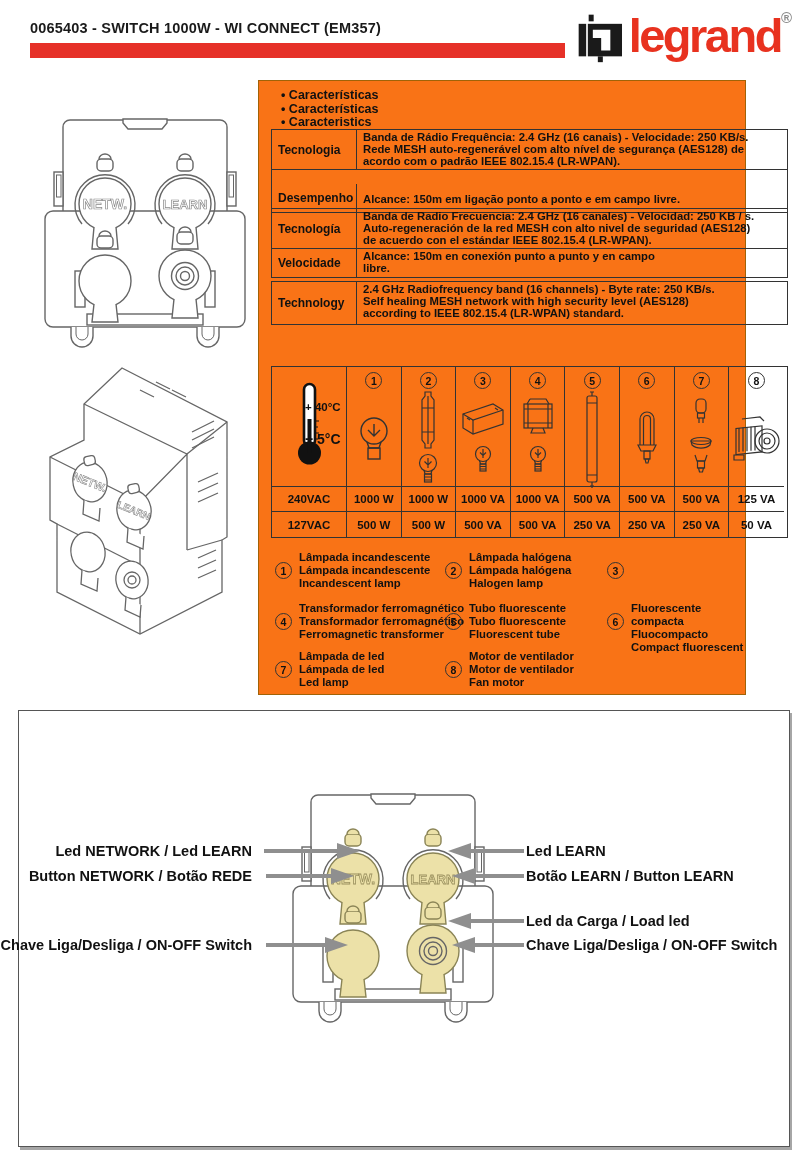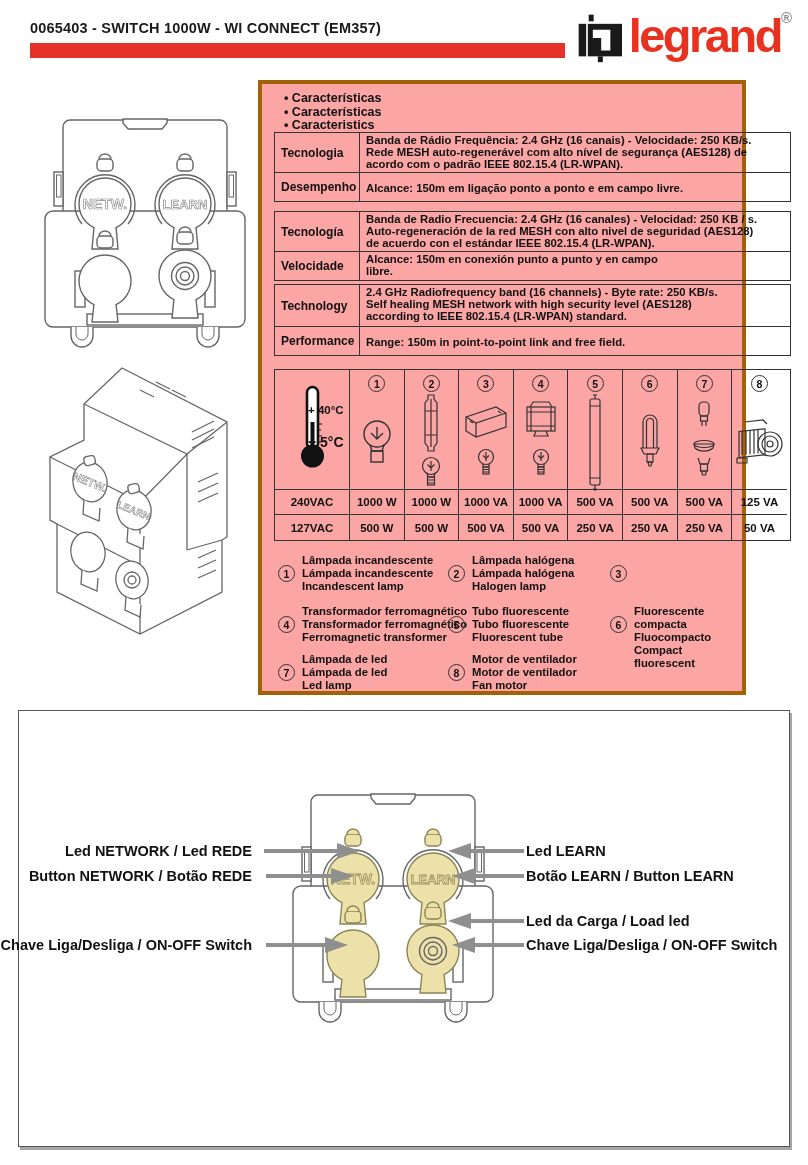--- a/index.html
+++ b/index.html
@@ -12,21 +12,21 @@
   .abs { position:absolute; }
 
   
   .page-title { left:30px; top:20px; font-size:14.5px; letter-spacing:.2px; color:#1a1a1a; }
   .red-bar { left:30px; top:43px; width:535px; height:15px; background:#e63128; }
   .logo { left:577px; top:8px; width:215px; height:62px; display:flex; align-items:flex-start;justify-content:center; }
   .logo-word { color:#e8321f; font-size:47px; line-height:56px; letter-spacing:-2.5px; margin-left:5px; }
   .logo-reg { color:#8c8c8c; font-size:15px; line-height:16px; margin-top:2px; }
 
   
-  .content-box { left:258px; top:80px; width:488px; height:615px; border:4px solid #a16207; background:#fca5a5; }
+  .content-box { left:258px; top:80px; width:488px; height:615px; border:1px solid #a16207; background:#f97316; }
   .bullets { left:22px; top:8px; font-size:12.5px; line-height:13.5px; }
   .bullets div::before { content:"• "; }
 
   .spec-table { position:absolute; left:12px; width:517px; border:1px solid #333; }
   .spec-row { display:grid; grid-template-columns:85px 1fr; border-bottom:1px solid #333; }
   .spec-row:last-child { border-bottom:none; }
   .spec-label { border-right:1px solid #333; display:flex; align-items:center; padding-left:6px; font-size:12px; }
   .spec-text { padding:1px 4px 0 6px; font-size:11.3px; line-height:12px; white-space:pre-line; }
 
   
@@ -167,21 +167,21 @@
     <div>Caracteristics</div>
   </div>
 
   <div class="spec-table" style="top:48px;">
     <div class="spec-row" style="height:40px;">
       <div class="spec-label">Tecnologia</div>
       <div class="spec-text">Banda de Rádio Frequência:  2.4 GHz  (16 canais) -  Velocidade: 250 KB/s.
 Rede MESH auto-regenerável com alto nível de segurança (AES128)  de
 acordo com o padrão IEEE 802.15.4 (LR-WPAN).</div>
     </div>
-    <div class="spec-row" style="height:28px;">
+    <div class="spec-row" style="height:28px;margin-top:14px;">
       <div class="spec-label">Desempenho</div>
       <div class="spec-text" style="display:flex;align-items:center;">Alcance: 150m em ligação ponto a ponto e em campo livre.</div>
     </div>
   </div>
 
   <div class="spec-table" style="top:127px;">
     <div class="spec-row" style="height:40px;">
       <div class="spec-label">Tecnología</div>
       <div class="spec-text">Banda de Radio Frecuencia: 2.4 GHz (16 canales) - Velocidad: 250 KB / s.
 Auto-regeneración de la red MESH con alto nivel de seguridad (AES128)
@@ -193,24 +193,20 @@
 libre.</div>
     </div>
   </div>
 
   <div class="spec-table" style="top:200px;">
     <div class="spec-row" style="height:42px;">
       <div class="spec-label">Technology</div>
       <div class="spec-text">2.4 GHz Radiofrequency band (16 channels) -  Byte rate: 250 KB/s.
 Self healing MESH network with high security level (AES128)
 according to IEEE 802.15.4 (LR-WPAN) standard.</div>
-    </div>
-    <div class="spec-row" style="height:28px;">
-      <div class="spec-label">Performance</div>
-      <div class="spec-text" style="display:flex;align-items:center;">Range: 150m in point-to-point link and free field.</div>
     </div>
   </div>
 
   <div class="load-table">
 
     <div class="lt-cell lt-icon-cell thermo-cell">
       <svg width="30" height="86" viewBox="0 0 30 86" style="margin-top:14px;">
         <rect x="10" y="3" width="11" height="62" rx="5.5" fill="#fff" stroke="#111" stroke-width="2.6"></rect>
         <circle cx="15.5" cy="72" r="11.5" fill="#111"></circle>
         <rect x="13.5" y="38" width="4" height="34" fill="#111"></rect>
@@ -484,20 +480,20 @@
       <polygon points="318,132 318,148 341,140"></polygon>
       <polygon points="312,157 312,173 335,165"></polygon>
       <polygon points="306,226 306,242 329,234"></polygon>
       <polygon points="452,132 452,148 429,140"></polygon>
       <polygon points="456,157 456,173 433,165"></polygon>
       <polygon points="452,202 452,218 429,210"></polygon>
       <polygon points="456,226 456,242 433,234"></polygon>
     </g>
   </svg>
 
-  <div class="diag-label left-side" style="top:132px;">Led NETWORK / Led REDE</div>
+  <div class="diag-label left-side" style="top:132px;">Led NETWORK / Led LEARN</div>
   <div class="diag-label left-side" style="top:157px;margin-left:12px;">Button NETWORK / Botão REDE</div>
   <div class="diag-label left-side" style="top:226px;">Chave Liga/Desliga / ON-OFF Switch</div>
   <div class="diag-label right-side" style="top:132px;">Led LEARN</div>
   <div class="diag-label right-side" style="top:157px;">Botão LEARN / Button LEARN</div>
   <div class="diag-label right-side" style="top:202px;">Led da Carga / Load led</div>
   <div class="diag-label right-side" style="top:226px;">Chave Liga/Desliga / ON-OFF Switch</div>
 </div>
 
 </body></html>

